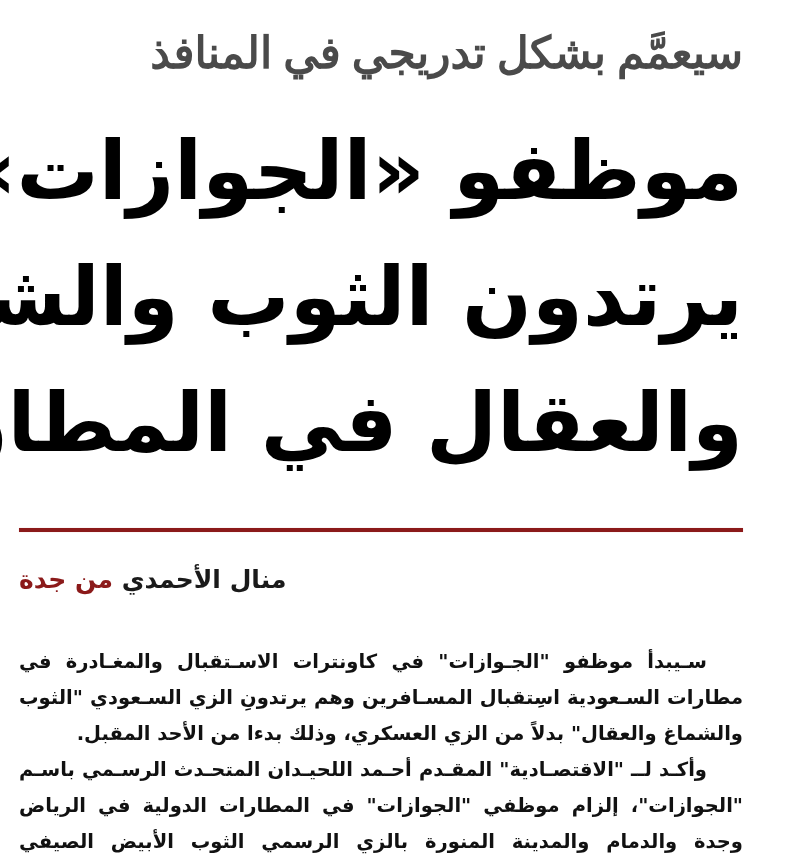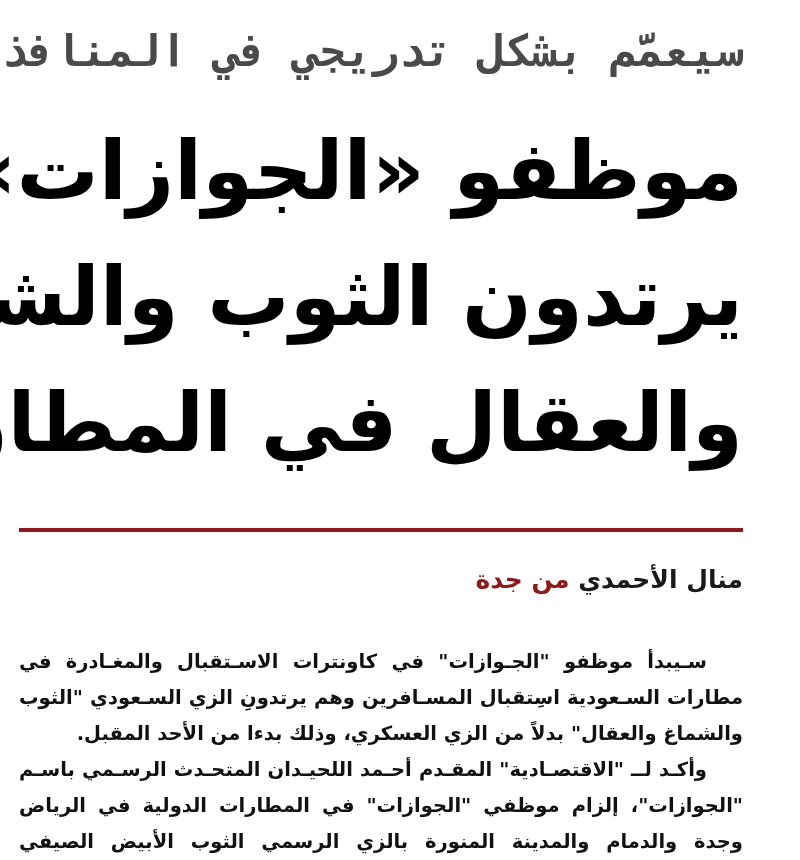--- a/index.html
+++ b/index.html
@@ -20,21 +20,21 @@
       left: 19px;
       top: 0;
       width: 724px;
       direction: rtl;
     }
     .kicker {
       position: absolute;
       right: 0;
       top: 24px;
       width: 100%;
-      font-family: Liberation Mono, monospace;
+      font-family: Liberation Serif, serif;
       font-weight: bold;
       font-size: 44px;
       line-height: 60px;
       color: #4a4a4a;
       white-space: nowrap;
     }
     .headline {
       position: absolute;
       right: 0;
       top: 112px;
@@ -59,21 +59,21 @@
       width: 724px;
       height: 4px;
       background: #8b1a1a;
       box-shadow: 0 0 1px #d9a0a0;
     }
     .byline {
       position: absolute;
       right: 0;
       top: 560px;
       width: 100%;
-      text-align: right;
+      text-align: left;
       font-family: "DejaVu Sans", sans-serif;
       font-weight: bold;
       font-size: 25px;
       line-height: 40px;
       white-space: nowrap;
     }
     .byline-author { color: #1a1a1a; }
     .byline-location { color: #8b1a1a; }
     .body-text {
       position: absolute;

